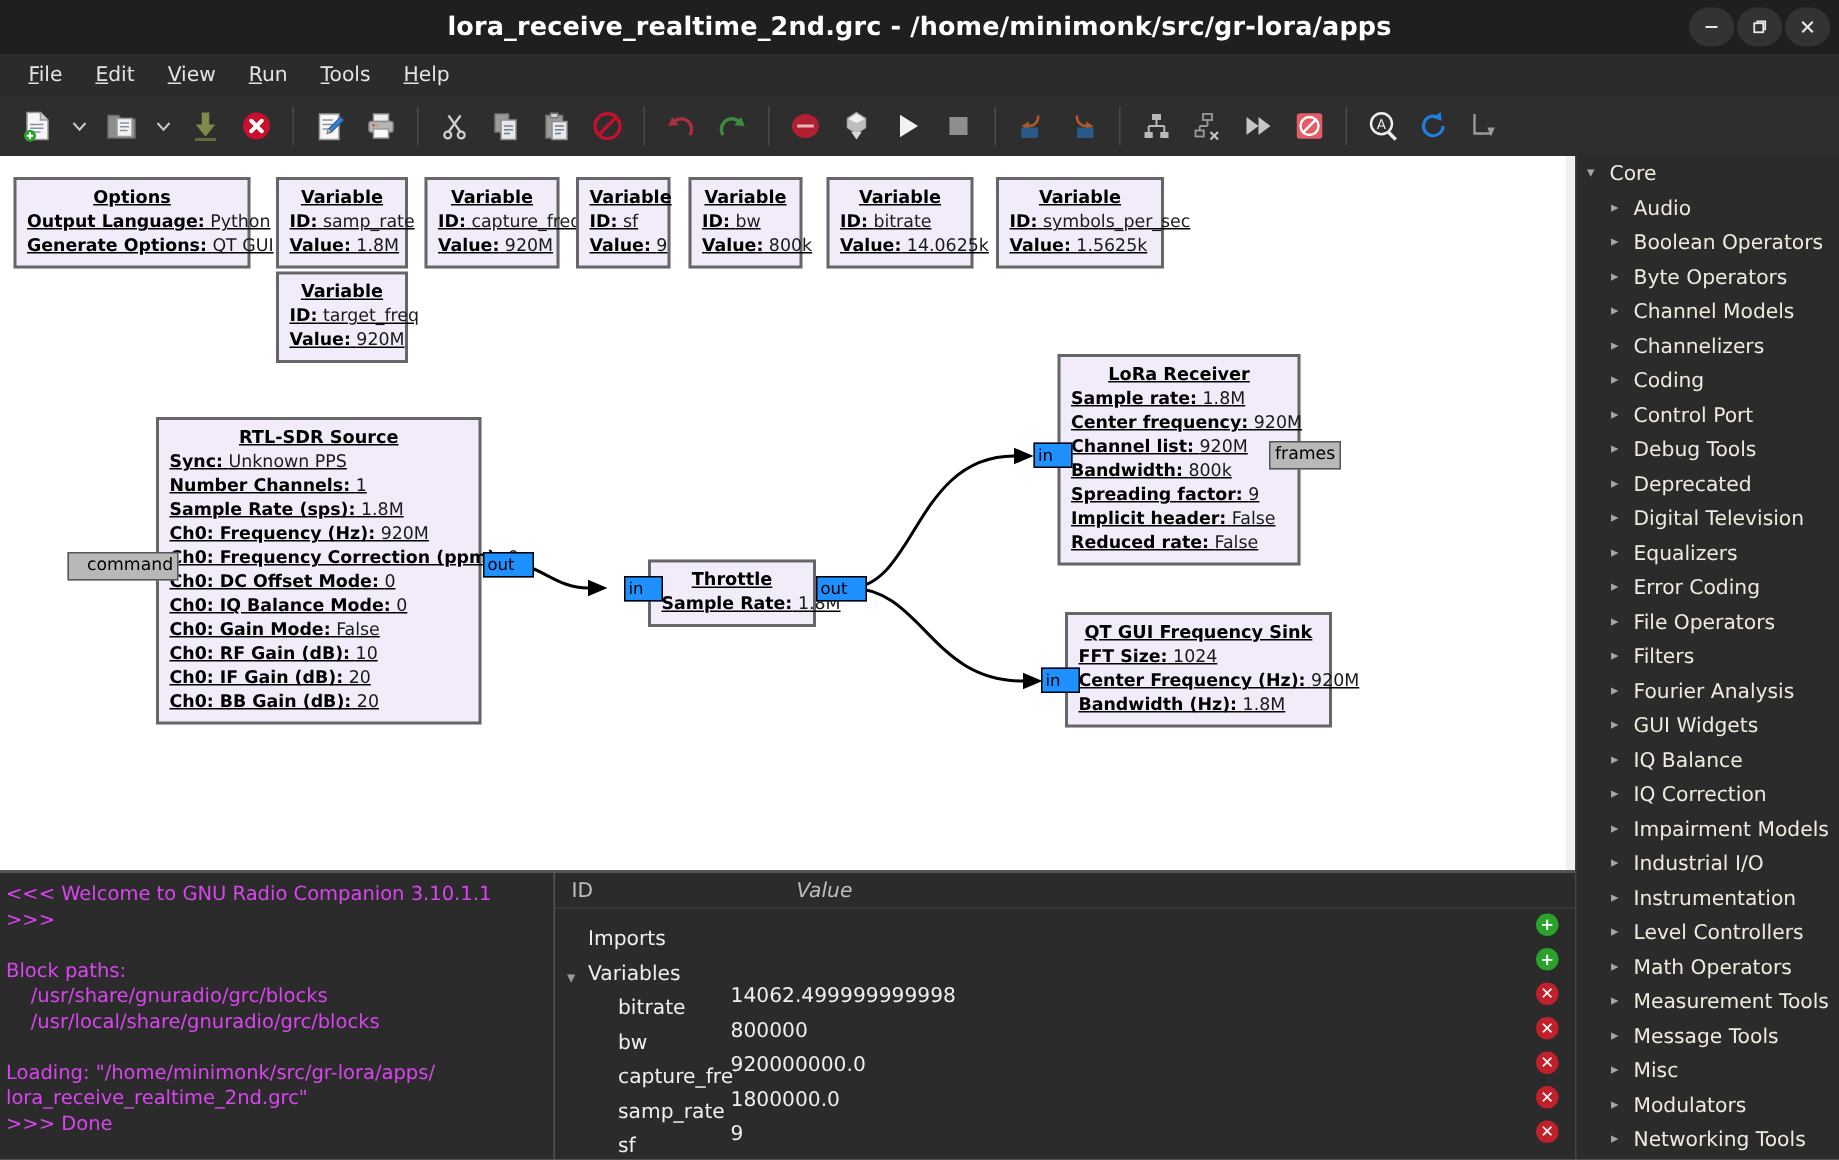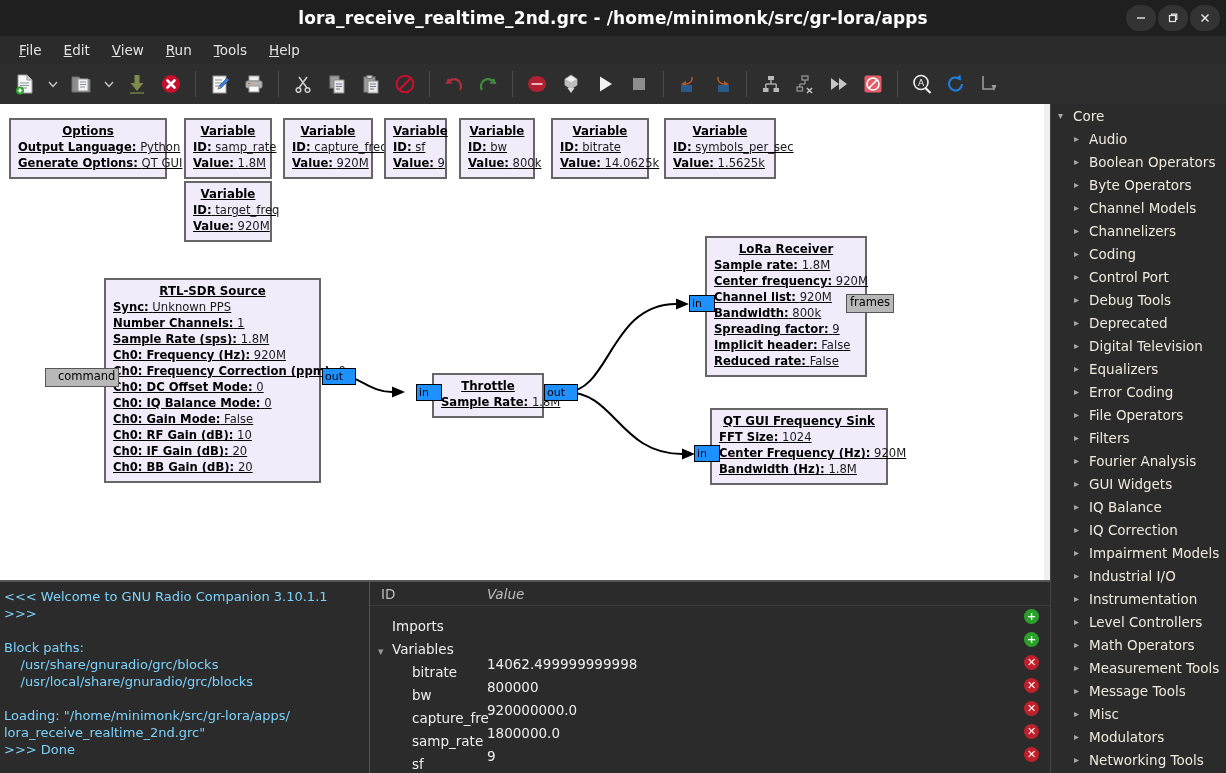--- a/index.html
+++ b/index.html
@@ -91,37 +91,38 @@
   .mport {
     position: absolute; background: #b8b8b8; border: 1px solid #555;
     color: #000; font-size: 11.5px; line-height: 15px;
     padding: 0px 3px; height: 19px;
   }
   .wires { position: absolute; left: 0; top: 0; width: 1050px; height: 476px; }
 
   
   .console {
     position: absolute; left: 0; top: 580px; width: 370px; height: 193px;
-    background: #2b2b2b; color: #7dd3fc;
+    background: #2b2b2b; color: #d946ef;
     font-size: 13px; line-height: 17px;
     padding: 6px 6px 0 4px;
     border-top: 2px solid #555; border-right: 1px solid #555;
     white-space: pre-wrap;
   }
 
   
   .vartable {
     position: absolute; left: 370px; top: 580px; width: 680px; height: 193px;
     background: #2b2b2b; border-top: 2px solid #555;
     overflow: hidden;
   }
   .vt-head {
     display: flex; height: 24px; align-items: center;
     color: #bdbdbd; font-size: 13.5px;
     border-bottom: 1px solid #3a3a3a;
+    gap: 44px;
   }
   .vt-head .c1 { width: 117px; padding-left: 11px; }
   .vt-head .c2 { flex: 1; font-style: italic; }
   .vt-row {
     display: flex; height: 23px; align-items: center;
     color: #efefef; font-size: 13.5px; position: relative;
   }
   .vt-row .c1 { width: 117px; position: relative; }
   .vt-row .c2 { flex: 1; }
   .vt-row .c1 .lbl { position: absolute; left: 0; top: 0; }

